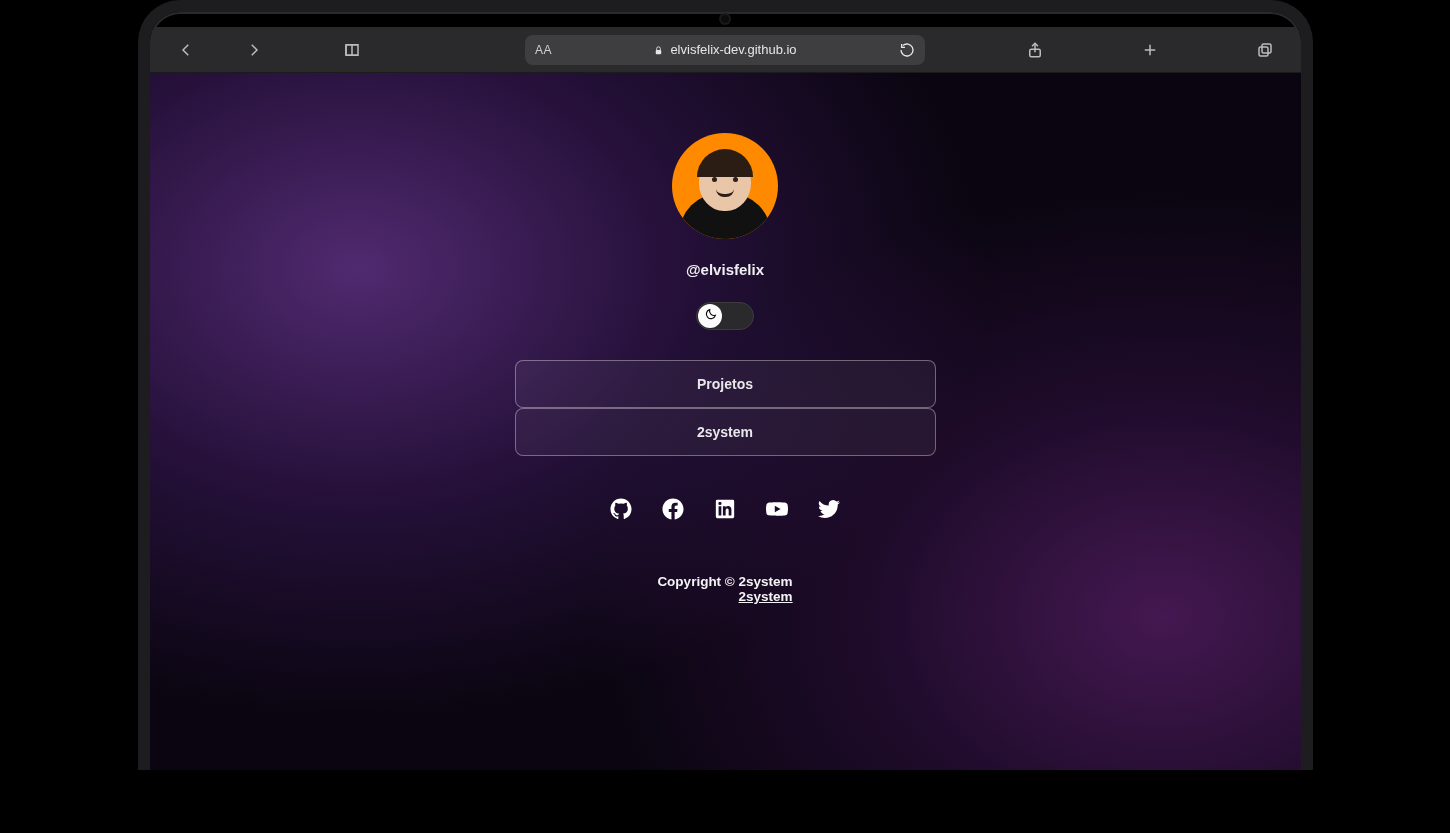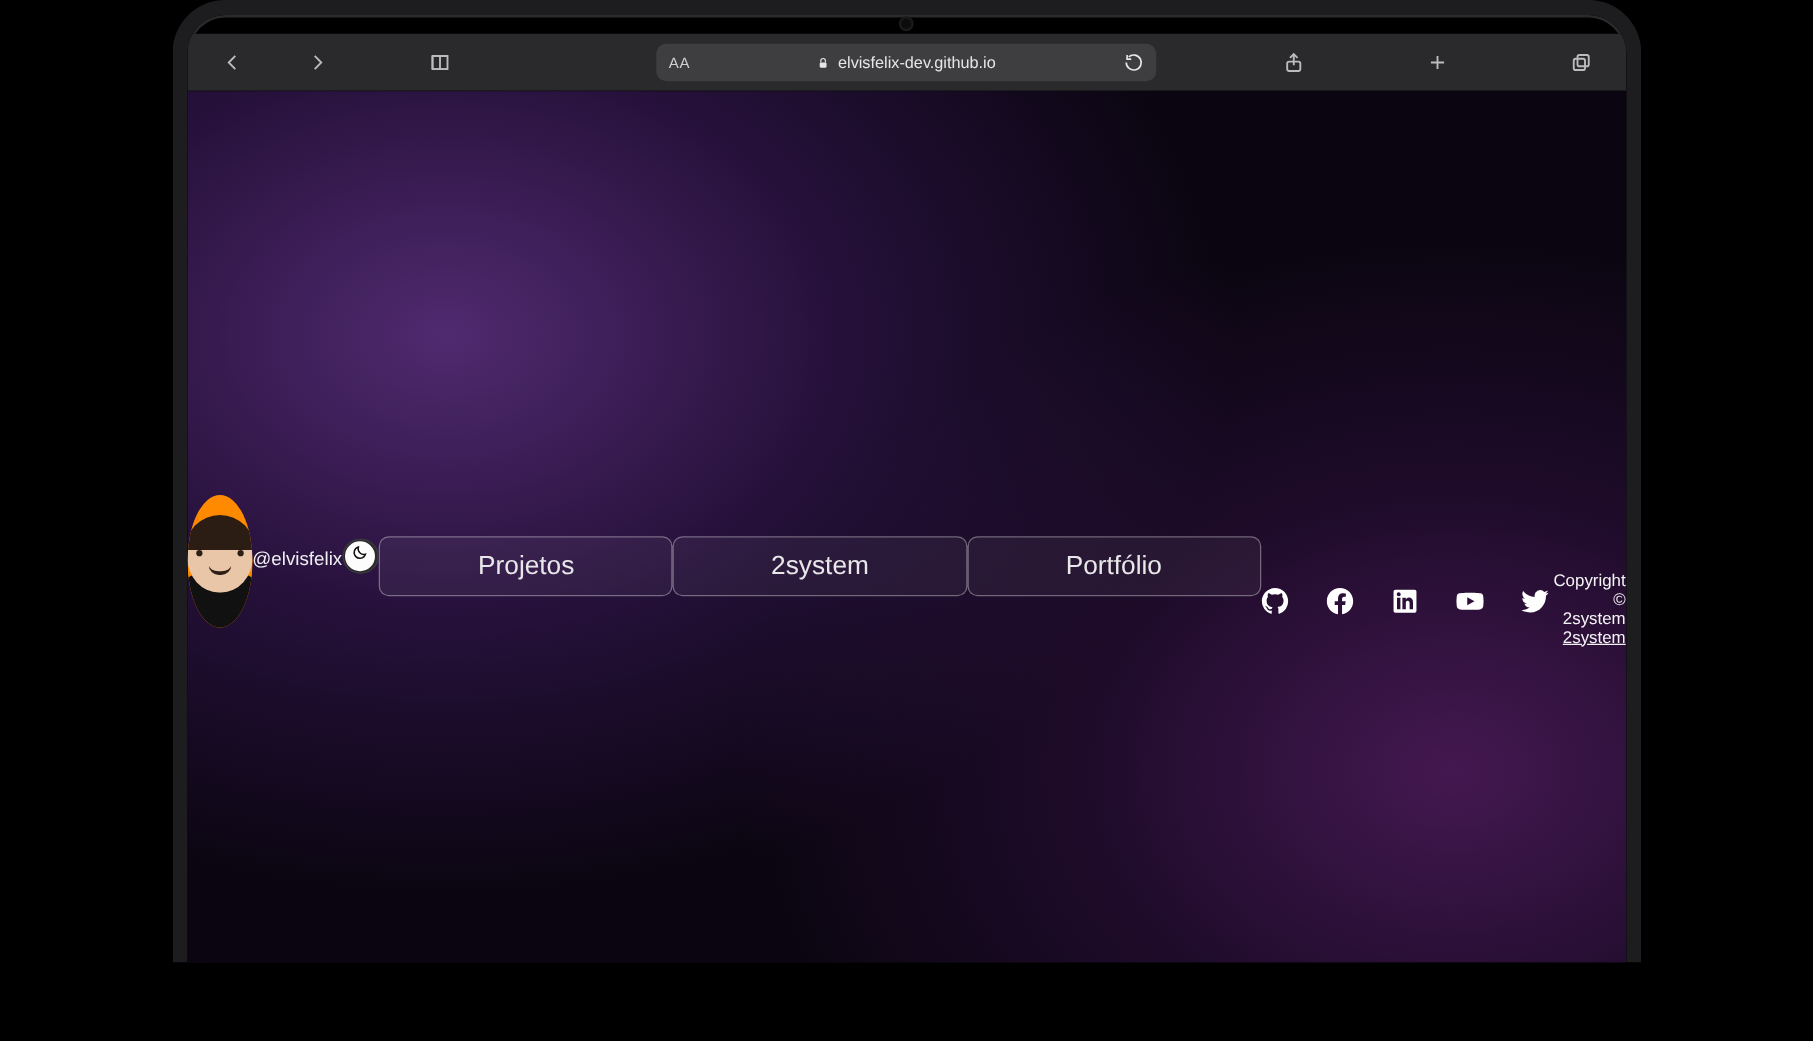--- a/index.html
+++ b/index.html
@@ -145,24 +145,25 @@
 
   
   .viewport {
     flex: 1;
     position: relative;
     background:
       radial-gradient(ellipse 900px 650px at 18% 28%, rgba(88,46,122,0.9) 0%, rgba(60,26,92,0.55) 35%, rgba(20,10,25,0) 70%),
       radial-gradient(ellipse 820px 620px at 88% 78%, rgba(74,26,88,0.9) 0%, rgba(52,18,70,0.5) 35%, rgba(12,6,18,0) 70%),
       #0a0510;
     display: flex;
-    flex-direction: row;
-    align-items: center;
-    padding-top: 76px;
+    flex-direction: column;
+    align-items: center;
+    padding-top: 60px;
     color: #fff;
+    font-weight: bold;
   }
 
   .avatar {
     width: 106px;
     height: 106px;
     border-radius: 50%;
     background: #ff8a00;
     position: relative;
     overflow: hidden;
     margin-bottom: 22px;
@@ -237,31 +238,31 @@
     width: 24px; height: 24px;
     border-radius: 50%;
     background: #fcfcfc;
     display: flex;
     align-items: center;
     justify-content: center;
   }
   .toggle .knob svg { width: 13px; height: 13px; }
 
   .link-btn {
-    width: 474px;
+    width: 421px;
     height: 48px;
     border: 1px solid rgba(255,255,255,0.35);
     background: rgba(255,255,255,0.05);
     border-radius: 8px;
     display: flex;
     align-items: center;
     justify-content: center;
-    margin-bottom: 14px;
+    margin-bottom: 0;
     color: #e8e8ea;
-    font-size: 21px;
+    font-size: 14px;
     cursor: pointer;
   }
 
   .socials {
     margin-top: 42px;
     display: flex;
     gap: 30px;
   }
   .socials .soc {
     width: 22px; height: 22px; display: flex; align-items: center; justify-content: center;
@@ -374,23 +375,20 @@
             </span>
           </div>
         </div>
 
         <div class="link-btn">
           <span>Projetos</span>
         </div>
         <div class="link-btn">
           <span>2system</span>
         </div>
-        <div class="link-btn">
-          <span>Portfólio</span>
-        </div>
 
         <div class="socials">
           <div class="soc">
             <svg viewBox="0 0 24 24">
                 <path d="M12 .5C5.65.5.5 5.65.5 12a11.5 11.5 0 0 0 7.86 10.93c.58.1.79-.25.79-.56v-2.2c-3.2.7-3.88-1.37-3.88-1.37-.52-1.33-1.28-1.68-1.28-1.68-1.05-.72.08-.7.08-.7 1.16.08 1.77 1.2 1.77 1.2 1.03 1.77 2.7 1.26 3.36.96.1-.75.4-1.26.73-1.55-2.56-.3-5.25-1.28-5.25-5.7 0-1.26.45-2.28 1.2-3.08-.12-.3-.52-1.5.11-3.12 0 0 .97-.31 3.18 1.18a10.98 10.98 0 0 1 5.8 0c2.2-1.5 3.17-1.18 3.17-1.18.63 1.62.23 2.82.11 3.12.75.8 1.2 1.82 1.2 3.08 0 4.43-2.7 5.4-5.27 5.69.41.36.78 1.06.78 2.14v3.17c0 .31.2.67.8.56A11.5 11.5 0 0 0 23.5 12C23.5 5.65 18.35.5 12 .5z"></path>
               </svg>
           </div>
           <div class="soc">
             <svg viewBox="0 0 24 24">
                 <path d="M12 .5C5.65.5.5 5.65.5 12c0 5.77 4.24 10.55 9.78 11.4v-8.07H7.4V12h2.88V9.46c0-2.84 1.69-4.41 4.28-4.41 1.24 0 2.53.22 2.53.22v2.78h-1.43c-1.41 0-1.85.87-1.85 1.77V12h3.15l-.5 3.33h-2.65v8.07C19.26 22.55 23.5 17.77 23.5 12 23.5 5.65 18.35.5 12 .5z"></path>

